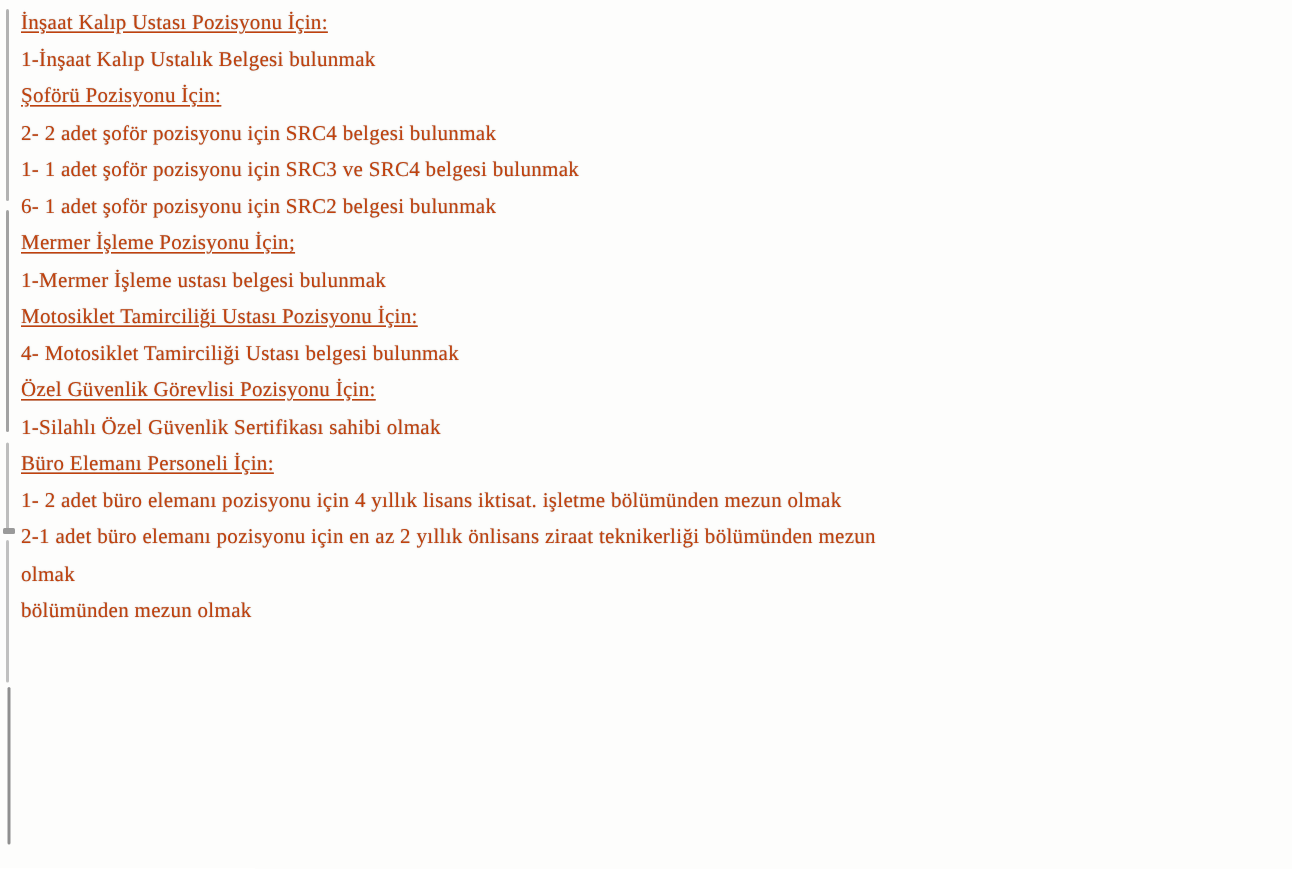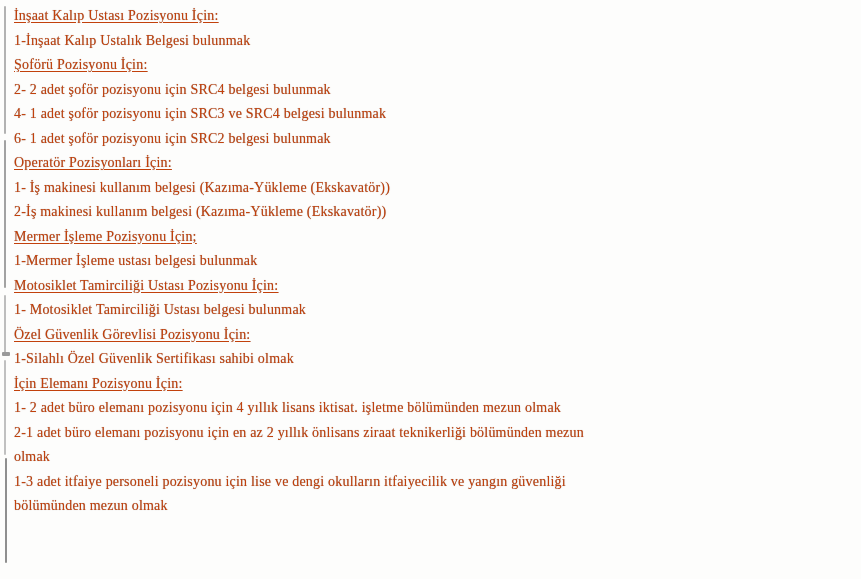--- a/index.html
+++ b/index.html
@@ -55,51 +55,45 @@
   <div class="doc">
 
     <div class="sec">
       <div class="h">İnşaat Kalıp Ustası Pozisyonu İçin:</div>
       <div class="ln">1-İnşaat Kalıp Ustalık Belgesi bulunmak</div>
     </div>
 
     <div class="sec">
       <div class="h">Şoförü Pozisyonu İçin:</div>
       <div class="ln">2- 2 adet şoför pozisyonu için SRC4 belgesi bulunmak</div>
-      <div class="ln">4- 1 adet şoför pozisyonu için SRC3 ve SRC4 belgesi bulunmak</div>
+      <div class="ln">1- 1 adet şoför pozisyonu için SRC3 ve SRC4 belgesi bulunmak</div>
       <div class="ln">6- 1 adet şoför pozisyonu için SRC2 belgesi bulunmak</div>
     </div>
 
-    <div class="sec">
-      <div class="h">Operatör Pozisyonları İçin:</div>
-      <div class="ln">1- İş makinesi kullanım belgesi (Kazıma-Yükleme (Ekskavatör))</div>
-      <div class="ln">2-İş makinesi kullanım belgesi (Kazıma-Yükleme (Ekskavatör))</div>
-    </div>
 
     <div class="sec">
       <div class="h">Mermer İşleme Pozisyonu İçin;</div>
       <div class="ln">1-Mermer İşleme ustası belgesi bulunmak</div>
     </div>
 
     <div class="sec">
       <div class="h">Motosiklet Tamirciliği Ustası Pozisyonu İçin:</div>
-      <div class="ln">1- Motosiklet Tamirciliği Ustası belgesi bulunmak</div>
+      <div class="ln">4- Motosiklet Tamirciliği Ustası belgesi bulunmak</div>
     </div>
 
     <div class="sec">
       <div class="h">Özel Güvenlik Görevlisi Pozisyonu İçin:</div>
       <div class="ln">1-Silahlı Özel Güvenlik Sertifikası sahibi olmak</div>
     </div>
 
     <div class="sec">
-      <div class="h">İçin Elemanı Pozisyonu İçin:</div>
+      <div class="h">Büro Elemanı Personeli İçin:</div>
       <div class="ln">1- 2 adet büro elemanı pozisyonu için 4 yıllık lisans iktisat. işletme bölümünden mezun olmak</div>
       <div class="ln">2-1 adet büro elemanı pozisyonu için en az 2 yıllık önlisans ziraat teknikerliği bölümünden mezun</div>
       <div class="ln">olmak</div>
     </div>
 
     <div class="sec">
-      <div class="ln">1-3 adet itfaiye personeli pozisyonu için lise ve dengi okulların itfaiyecilik ve yangın güvenliği</div>
       <div class="ln">bölümünden mezun olmak</div>
     </div>
 
   </div>
 </div>
 
 </body></html>

